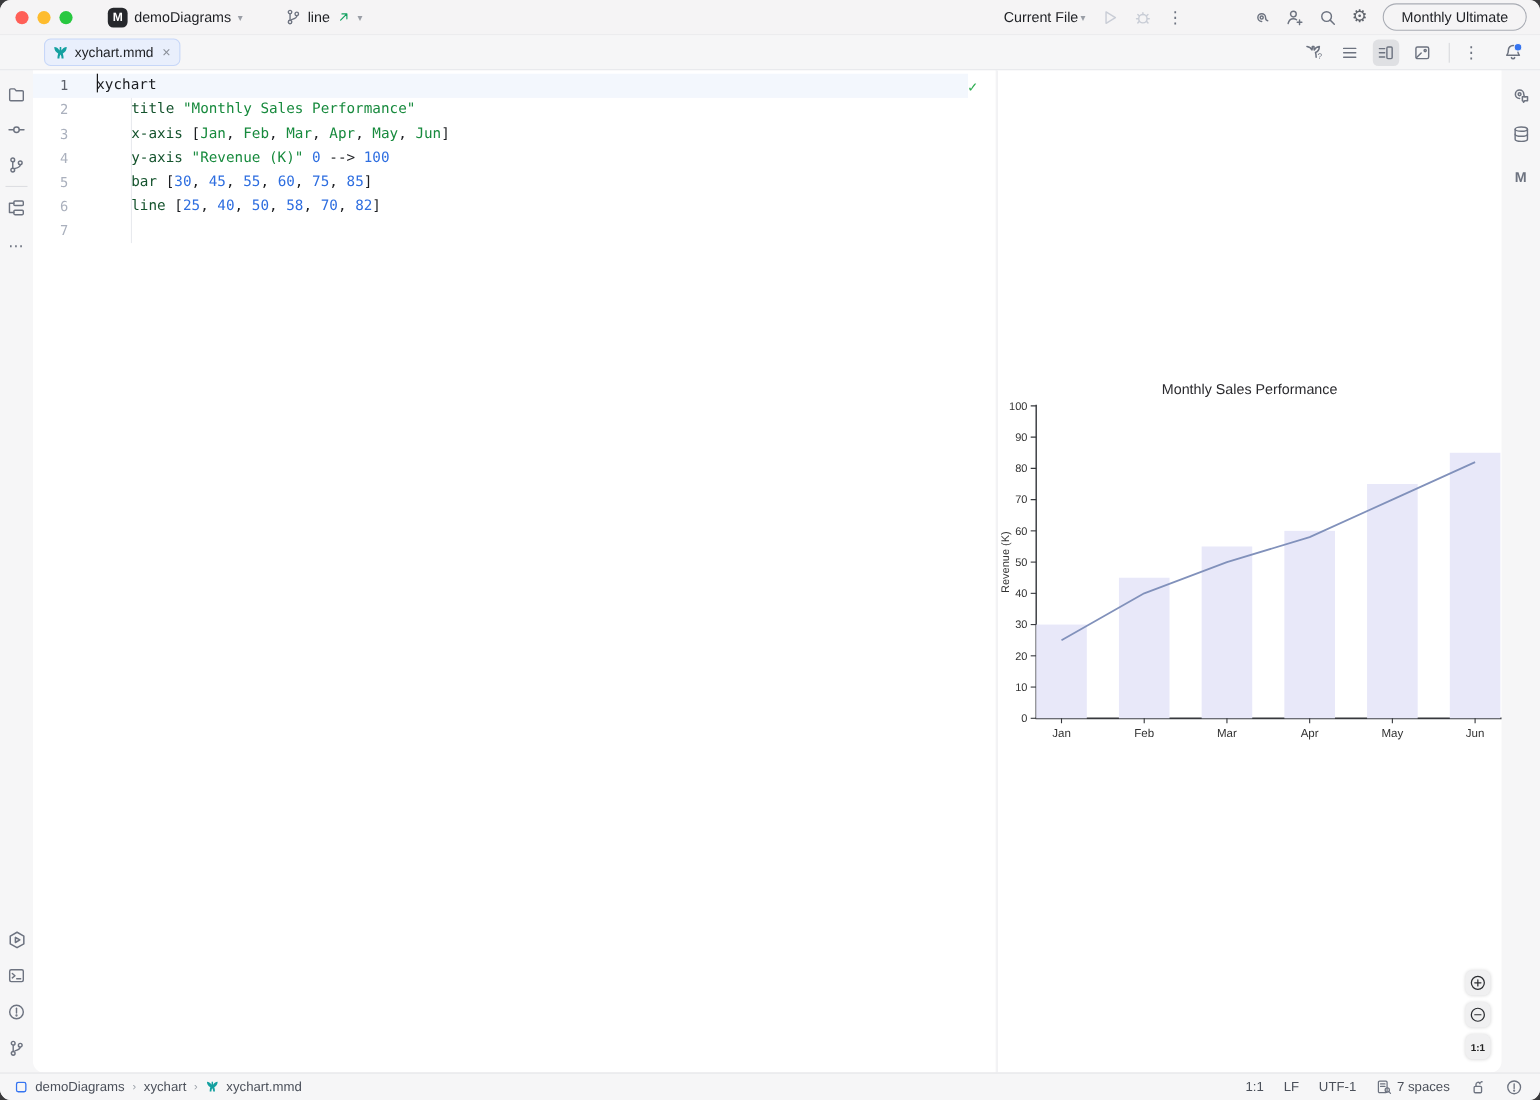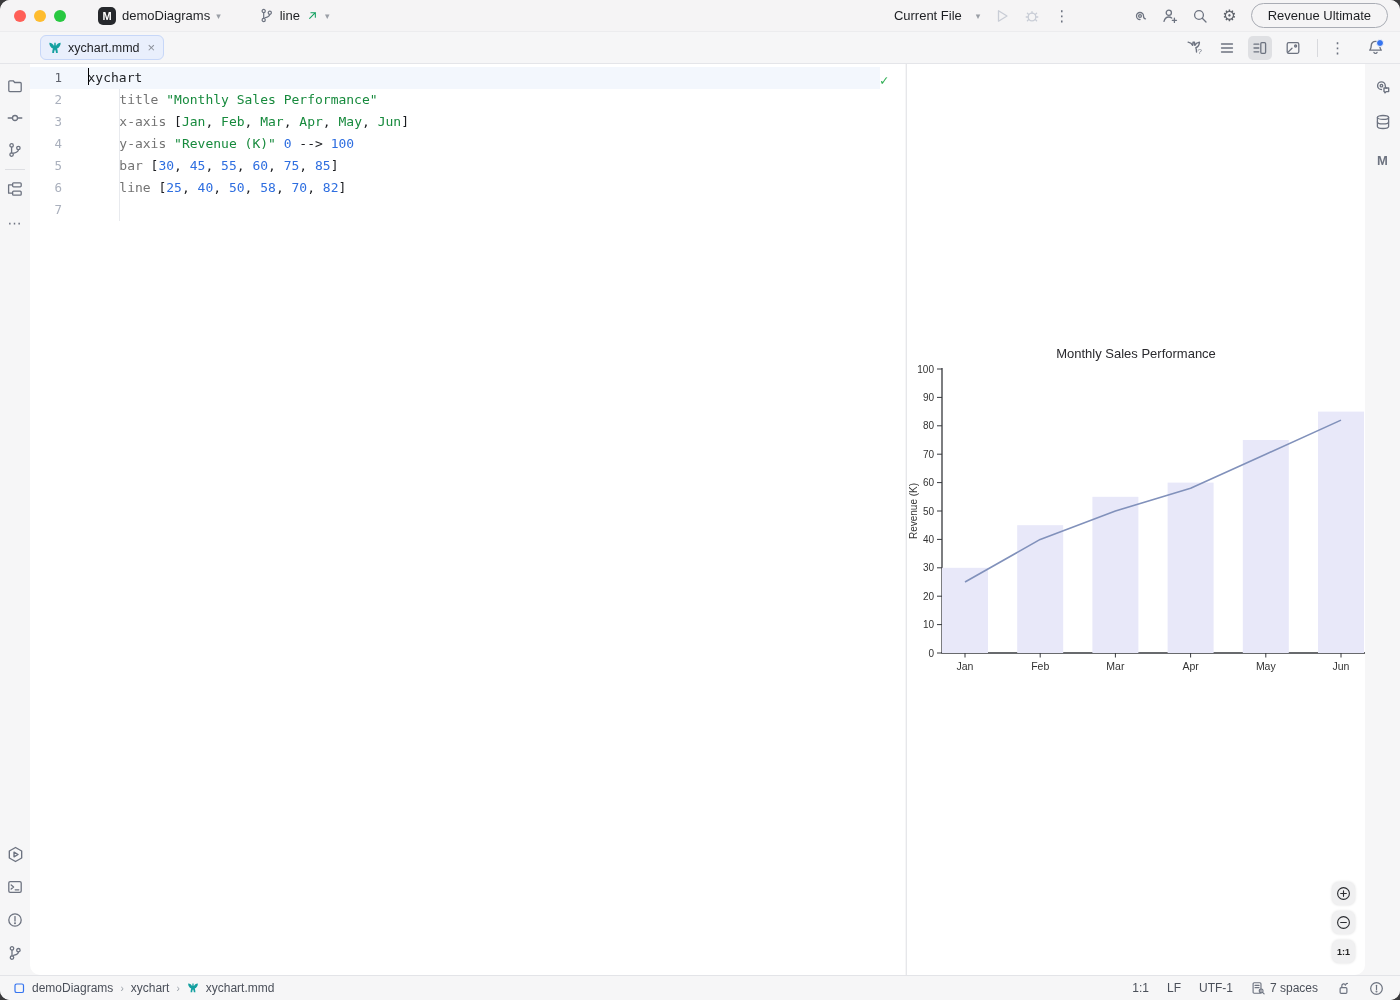--- a/index.html
+++ b/index.html
@@ -9,21 +9,21 @@
   .titlebar{position:absolute;left:0;top:0;width:100%;height:32px;display:flex;align-items:center;
             background:#f5f4f5;border-bottom:1px solid #ececee;box-sizing:border-box;}
   .traffic{display:flex;gap:8px;margin-left:14px;}
   .tl{width:12px;height:12px;border-radius:50%;}
   .tl.red{background:#ff5f57}.tl.yellow{background:#febc2e}.tl.green{background:#28c840}
   .chip{display:flex;align-items:center;gap:6px;font-size:13px;color:#1d1f23;}
   .proj-icon{width:18px;height:18px;border-radius:5px;background:#26282c;color:#fff;font-size:11px;font-weight:bold;
              display:flex;align-items:center;justify-content:center;}
   .chev{color:#9a9ea6;font-size:9px;}
   .tb-right{margin-left:auto;display:flex;align-items:center;gap:14px;padding-right:12px;}
-  .runcfg{display:flex;align-items:center;gap:14px;font-size:13px;}
+  .runcfg{display:flex;align-items:center;gap:2px;font-size:13px;}
   .icon16{width:16px;height:16px;display:inline-block;}
   .disabled svg{stroke:#c9cdd6 !important;}
   .unlock{border:1px solid #a9acb4;border-radius:14px;padding:4px 16px;font-size:13px;background:transparent;color:#1d1f23;}
   .gear-glyph{font-size:16px;color:#5f636b;line-height:16px;}
   
   .tabbar{position:absolute;left:0;top:32px;width:100%;height:32px;display:flex;align-items:center;
           border-bottom:1px solid #e4e5e9;box-sizing:border-box;background:#f6f6f7;}
   .tab{display:flex;align-items:center;gap:6px;margin-left:40px;height:23px;padding:0 8px 0 7px;border-radius:6px;
        background:#e9effc;border:1px solid #c7d7f8;font-size:12.5px;color:#1d1f23;}
   .tab-close{color:#8a8f98;font-size:13px;margin-left:2px;cursor:default;}
@@ -44,21 +44,21 @@
   .editor{position:absolute;left:30px;top:0;width:875px;height:911px;background:#fff;
           border-bottom-left-radius:10px;overflow:hidden;}
   .code-area{position:relative;padding-top:3px;font-family:"DejaVu Sans Mono","Liberation Mono",monospace;
              font-size:13px;line-height:22px;}
   .row{display:flex;height:22px;}
   .row.current{background:#f3f7fd;width:850px;}
   .ln{width:20px;margin-left:12px;text-align:right;color:#aab0bd;font-size:12.5px;flex:none;}
   .row.current .ln{color:#5d616b;}
   .code{margin-left:26px;white-space:pre;}
   .caret{display:inline-block;width:0;border-left:1.5px solid #000;height:17px;vertical-align:-3px;margin-right:-1.5px;}
-  .tk-plain{color:#1c1e22}.tk-kw{color:#737373}.tk-str{color:#178a3d}.tk-num{color:#2e6ee0}
+  .tk-plain{color:#1c1e22}.tk-kw{color:#14532d}.tk-str{color:#178a3d}.tk-num{color:#2e6ee0}
   .indent-guide{position:absolute;left:89px;top:25px;width:1px;height:132px;background:#e8eaee;}
   .inspect{position:absolute;left:850px;top:5px;color:#2fae53;font-size:14px;font-weight:bold;}
   
   .preview{position:absolute;left:906px;top:0;width:459px;height:911px;background:#fff;border-left:1px solid #e6e7ea;
            border-bottom-right-radius:10px;overflow:hidden;box-sizing:border-box;}
   .chart-wrap{position:absolute;left:0;top:276px;width:459px;height:340px;}
   .zoomctl{position:absolute;right:10px;bottom:12px;display:flex;flex-direction:column;gap:6px;align-items:center;}
   .zbtn{width:23px;height:23px;border-radius:7px;background:#f0f0f1;box-shadow:0 0 3px rgba(0,0,0,.14);
         display:flex;align-items:center;justify-content:center;font-size:9px;font-weight:bold;color:#222;}
   
@@ -132,21 +132,21 @@
           <path d="M12.4 10.2v4.2 M10.3 12.3h4.2"></path>
         </svg>
       </span>
       <span class="icon16">
         <svg class="oicon" width="16" height="16" viewBox="0 0 16 16">
             <circle cx="7" cy="7" r="4.4"></circle>
             <path d="M10.3 10.3 14 14"></path>
           </svg>
       </span>
       <span class="gear-glyph">⚙</span>
-      <button class="unlock">Revenue Ultimate</button>
+      <button class="unlock">Monthly Ultimate</button>
     </div>
   </div>
 
   <div class="tabbar">
     <div class="tab">
       <svg class="mermaid" width="14" height="14" viewBox="0 0 16 16">
         <path d="M1.5 2c2.6.2 4.6 1.6 5.4 3.6.3-1.2.3-2.4.3-3.6h1.6c0 1.2 0 2.4.3 3.6.8-2 2.8-3.4 5.4-3.6 0 3.1-1.6 5.6-4.1 6.6.6 1.7.8 3.4.8 5.2H9.1c0-1.4-.3-2.8-1.1-4-.8 1.2-1.1 2.6-1.1 4H4.8c0-1.8.2-3.5.8-5.2C3.1 7.6 1.5 5.1 1.5 2z"></path>
       </svg>
       <span>xychart.mmd</span>
       <span class="tab-close">×</span>

